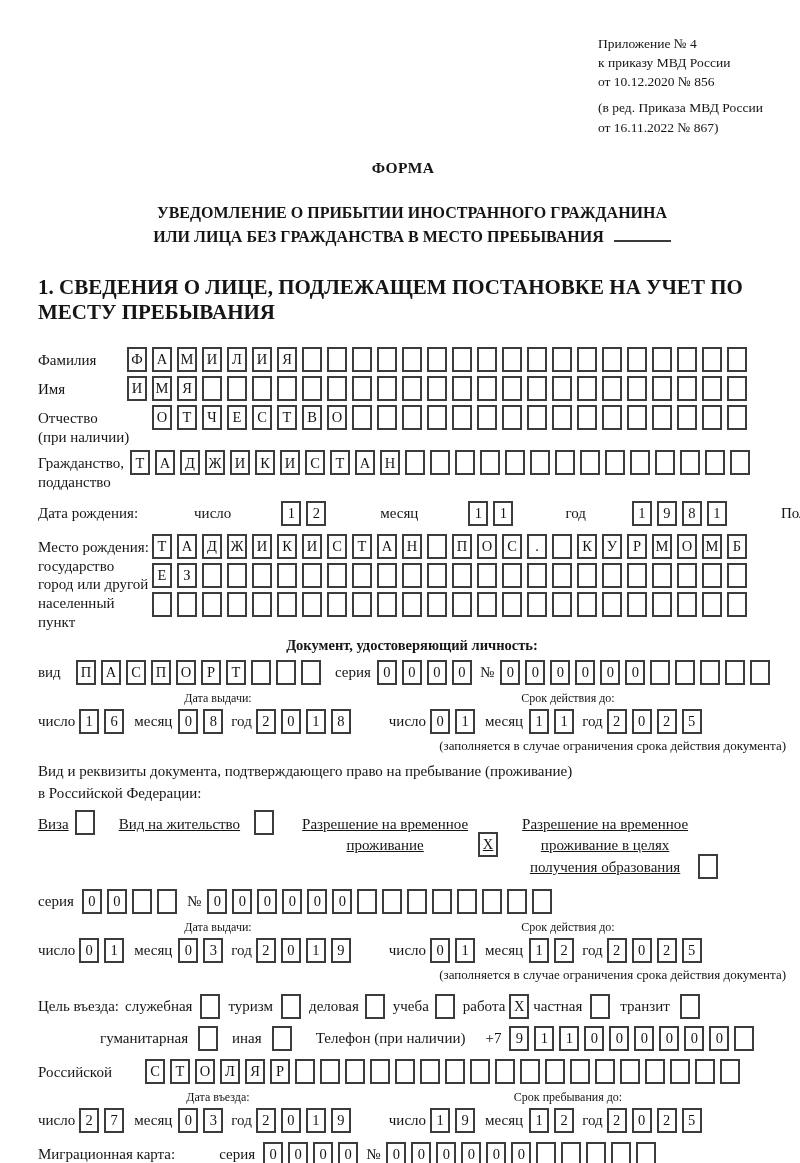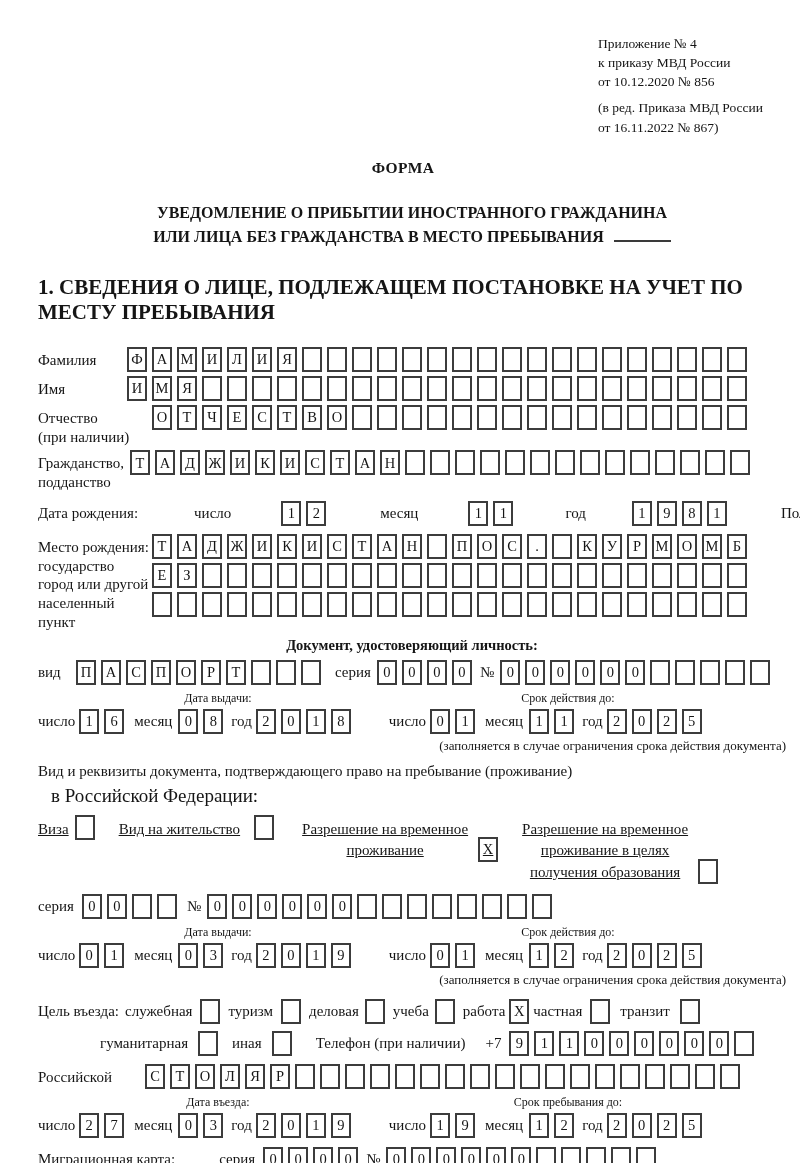--- a/index.html
+++ b/index.html
@@ -42,21 +42,21 @@
   .dhdr{display:flex;font-size:12px;margin-top:6px;}
   .dhdr .h1{width:360px;text-align:center;}
   .dhdr .h2{width:340px;text-align:center;}
   .drow{display:flex;align-items:center;margin-top:3px;}
   .dgroup{display:flex;align-items:center;}
   .dgroup .inlbl{padding-top:0;}
   .rgt{margin-left:38px;}
   .note-r{text-align:right;font-size:13px;margin-top:4px;margin-bottom:4px;}
 
   .plain{font-size:15px;margin-top:9px;}
-  .plain2{font-size:19px;margin-top:5px;margin-left:13px;}
+  .plain2{font-size:15px;margin-top:5px;}
 
   
   .opts{display:flex;align-items:flex-start;margin-top:8px;margin-bottom:10px;}
   .opt{display:flex;align-items:flex-end;text-decoration:underline;}
   .optlbl{font-size:15px;line-height:1.45;padding-top:4px;}
   .ctr .ll{display:block;text-align:center;}
 
   
   .purpose{display:flex;align-items:center;margin-top:11px;}
   .purpose .inlbl{padding-top:0;}

